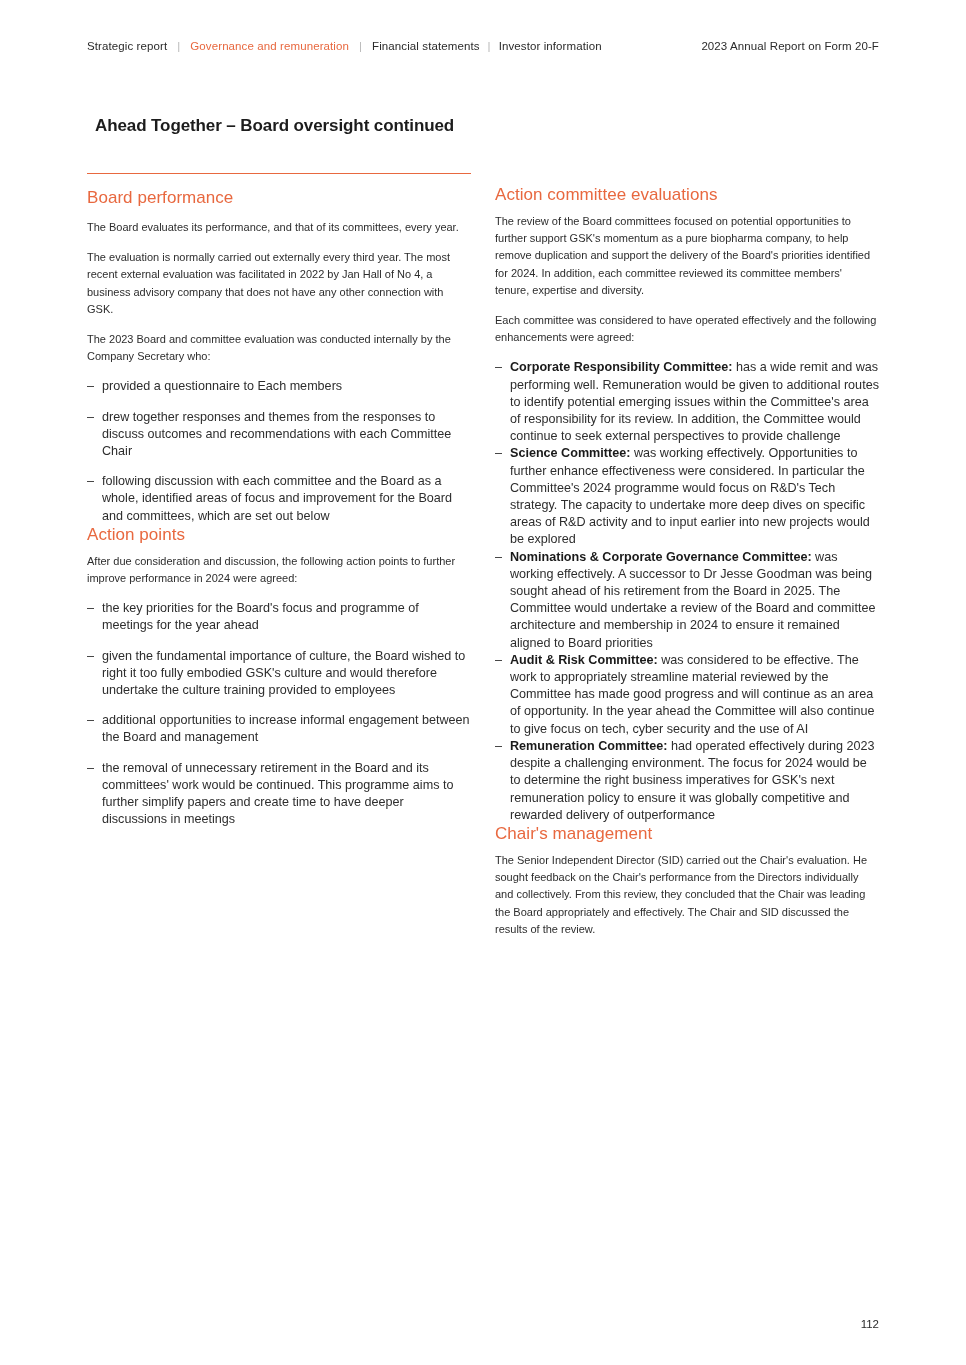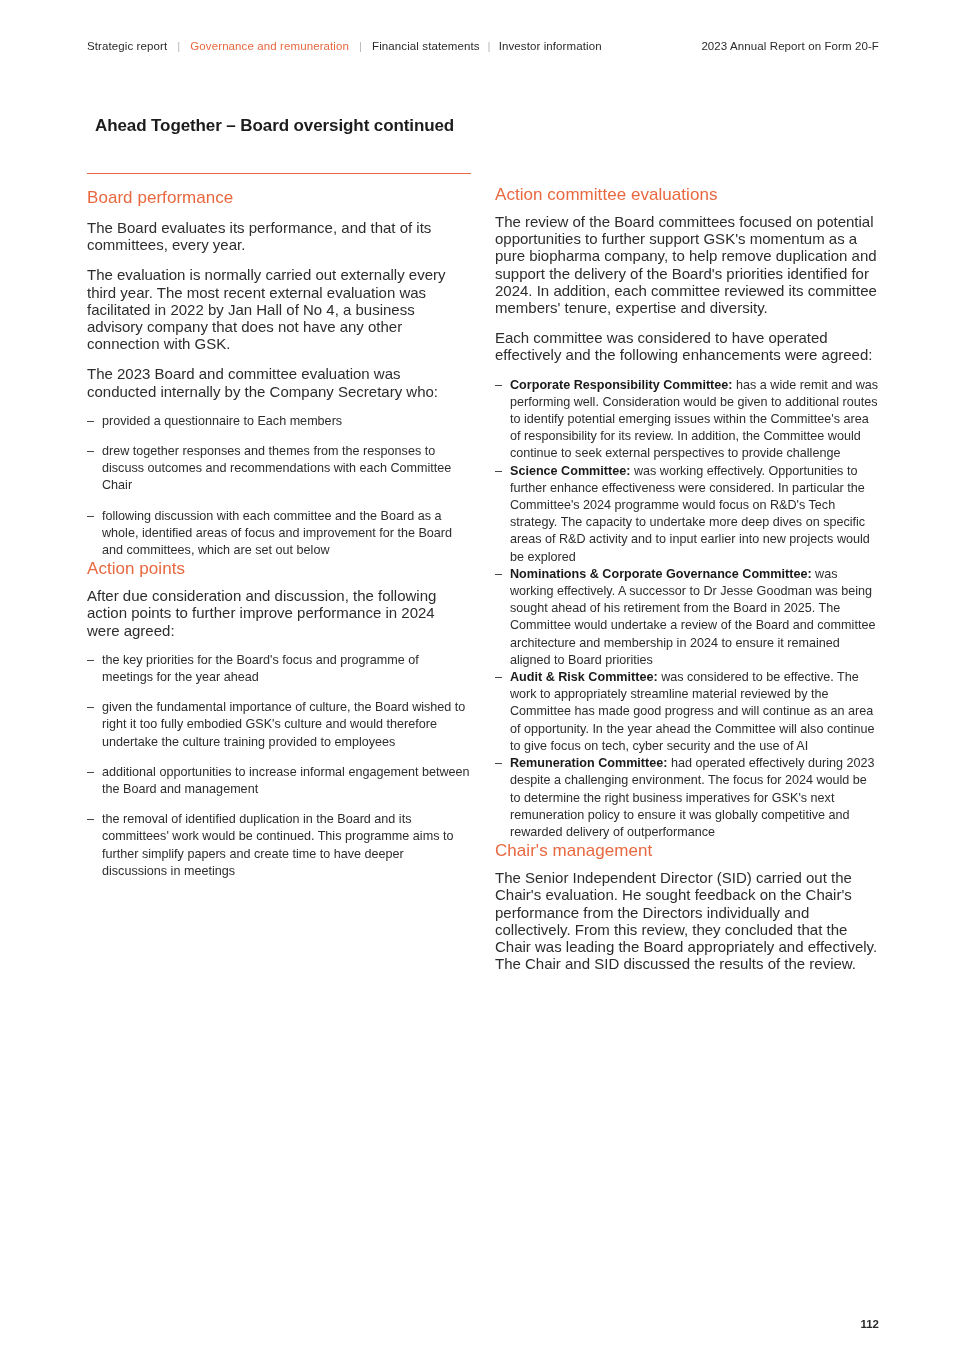--- a/index.html
+++ b/index.html
@@ -97,21 +97,21 @@
     margin-bottom: 8px;
   }
   .spacer-top {
     margin-top: 23px;
   }
   .spacer-top-lg {
     margin-top: 27px;
   }
 
   p.body-text {
-    font-size: 15px;
+    font-size: 11px;
     line-height: 17.2px;
     margin: 0 0 13px 0;
     color: #2d2d2d;
   }
   p.body-text.last {
     margin-bottom: 0;
   }
 
   ul.dash-list {
     list-style: none;
@@ -143,21 +143,21 @@
     font-weight: 700;
     color: #1a1a1a;
   }
 
   
   .page-number {
     position: absolute;
     right: 87px;
     top: 1318px;
     font-size: 11.5px;
-    font-weight: 700;
+    font-weight: 400;
     color: #2b2b2b;
   }
 </style>
 </head>
 <body>
 
 <div class="page-header">
   <div class="header-nav">
     <span class="nav-item">Strategic report</span>
     <span class="nav-sep">|</span>
@@ -191,35 +191,35 @@
     </ul>
 
     <h2 class="section-heading tight spacer-top">Action points</h2>
 
     <p class="body-text">After due consideration and discussion, the following action points to further improve performance in 2024 were agreed:</p>
 
     <ul class="dash-list">
       <li>the key priorities for the Board's focus and programme of meetings for the year ahead</li>
       <li>given the fundamental importance of culture, the Board wished to right it too fully embodied GSK's culture and would therefore undertake the culture training provided to employees</li>
       <li>additional opportunities to increase informal engagement between the Board and management</li>
-      <li>the removal of identified duplication in the Board and its committees' work would be continued. This programme aims to further simplify papers and create time to have deeper discussions in meetings</li>
+      <li>the removal of unnecessary retirement in the Board and its committees' work would be continued. This programme aims to further simplify papers and create time to have deeper discussions in meetings</li>
     </ul>
 
   </div>
 
   <div class="col col-right">
 
     <h2 class="section-heading tight">Action committee evaluations</h2>
 
     <p class="body-text">The review of the Board committees focused on potential opportunities to further support GSK's momentum as a pure biopharma company, to help remove duplication and support the delivery of the Board's priorities identified for 2024. In addition, each committee reviewed its committee members' tenure, expertise and diversity.</p>
     <p class="body-text">Each committee was considered to have operated effectively and the following enhancements were agreed:</p>
 
     <ul class="dash-list tight">
       <li>
-        <span class="lead">Corporate Responsibility Committee:</span><span> has a wide remit and was performing well. Consideration would be given to additional routes to identify potential emerging issues within the Committee's area of responsibility for its review. In addition, the Committee would continue to seek external perspectives to provide challenge</span>
+        <span class="lead">Corporate Responsibility Committee:</span><span> has a wide remit and was performing well. Remuneration would be given to additional routes to identify potential emerging issues within the Committee's area of responsibility for its review. In addition, the Committee would continue to seek external perspectives to provide challenge</span>
       </li>
       <li>
         <span class="lead">Science Committee:</span><span> was working effectively. Opportunities to further enhance effectiveness were considered. In particular the Committee's 2024 programme would focus on R&amp;D's Tech strategy. The capacity to undertake more deep dives on specific areas of R&amp;D activity and to input earlier into new projects would be explored</span>
       </li>
       <li>
         <span class="lead">Nominations &amp; Corporate Governance Committee:</span><span> was working effectively. A successor to Dr Jesse Goodman was being sought ahead of his retirement from the Board in 2025. The Committee would undertake a review of the Board and committee architecture and membership in 2024 to ensure it remained aligned to Board priorities</span>
       </li>
       <li>
         <span class="lead">Audit &amp; Risk Committee:</span><span> was considered to be effective. The work to appropriately streamline material reviewed by the Committee has made good progress and will continue as an area of opportunity. In the year ahead the Committee will also continue to give focus on tech, cyber security and the use of AI</span>
       </li>

